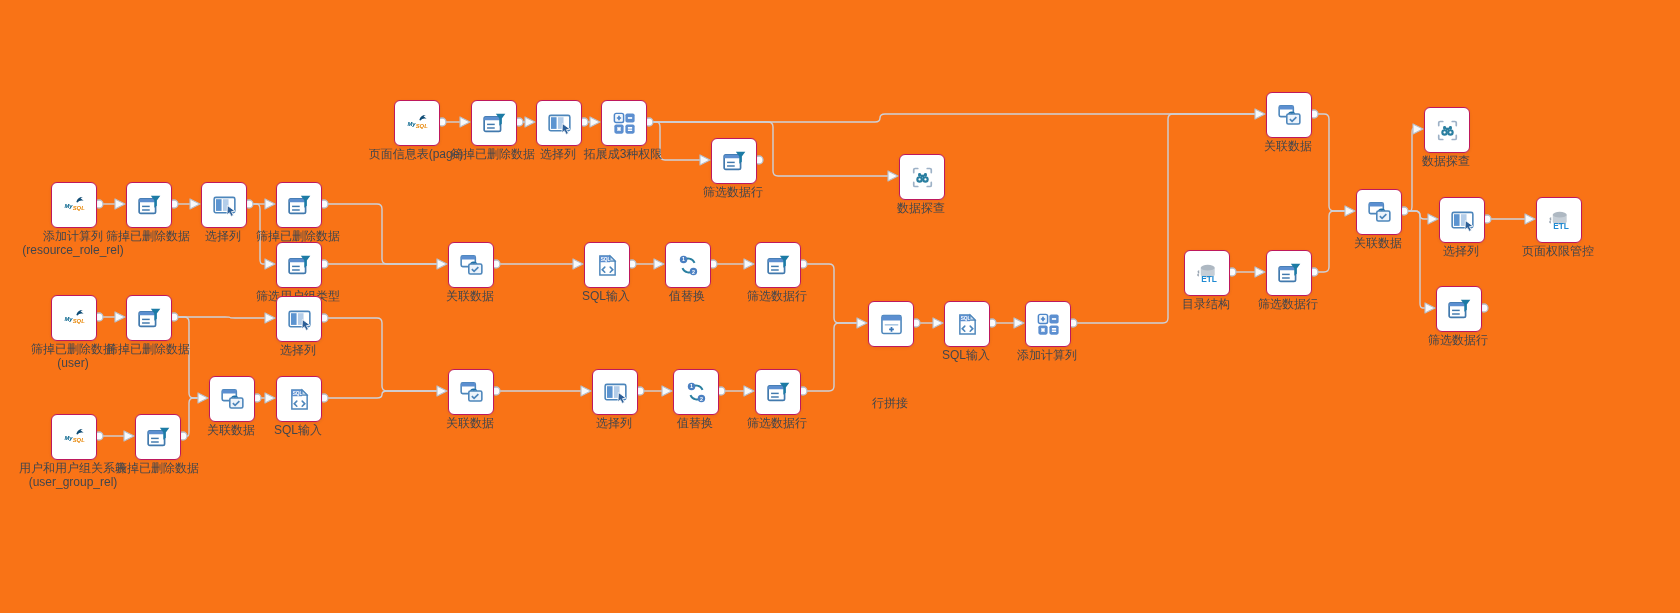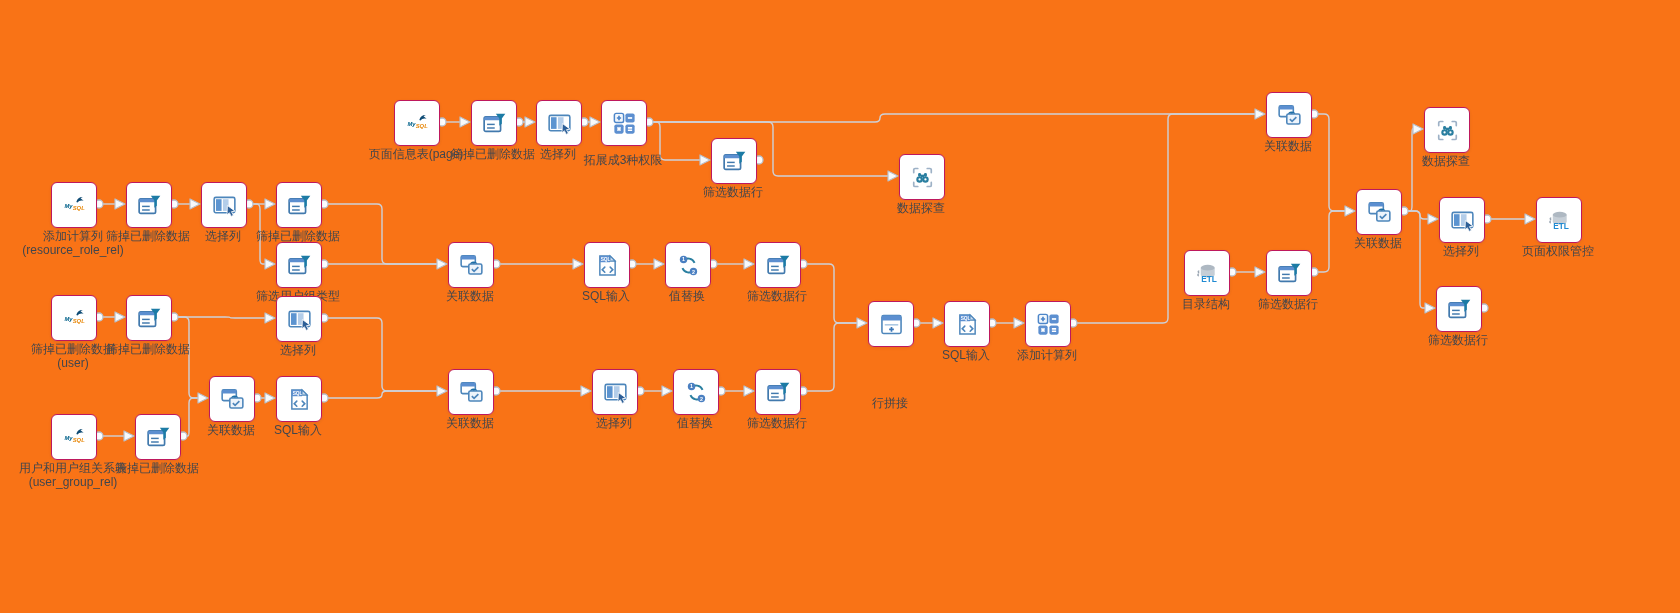--- a/index.html
+++ b/index.html
@@ -164,21 +164,21 @@
    <path d="M7.1 5.2 v3.8 M5.2 7.1 h3.8" stroke="#4d86c9" stroke-width="1.5"></path>
    <rect x="12.8" y="3" width="8.2" height="8.2" rx="1.6" fill="#5c8fd0"></rect>
    <path d="M15 7.1 h3.8" stroke="#fff" stroke-width="1.5"></path>
    <rect x="3" y="12.8" width="8.2" height="8.2" rx="1.6" fill="#5c8fd0"></rect>
    <path d="M5.7 15.5 l2.8 2.8 M8.5 15.5 l-2.8 2.8" stroke="#fff" stroke-width="1.5"></path>
    <rect x="12.8" y="12.8" width="8.2" height="8.2" rx="1.6" fill="#5c8fd0"></rect>
    <path d="M15 15.9 h3.8 M15 18 h3.8" stroke="#fff" stroke-width="1.5"></path>
         </svg>
       </span>
     </div>
-    <div class="node-label" style="left: 543px; top: 153px;"><span>拓展成3种权限</span></div>
+    <div class="node-label" style="left: 543px; top: 147px;"><span>拓展成3种权限</span></div>
     <div class="node" style="left: 711px; top: 138px;">
       <span>
         <svg viewBox="0 0 24 24" xmlns="http://www.w3.org/2000/svg">
           <rect x="2.8" y="6" width="14.6" height="13" rx="1.5" fill="#fff" stroke="#4179ad" stroke-width="1.5"></rect>
    <path d="M4.3 6 h11.6 a1.5 1.5 0 0 1 1.5 1.5 v1.7 h-14.6 v-1.7 a1.5 1.5 0 0 1 1.5-1.5 z" fill="#5c8fd0"></path>
    <line x1="5.4" y1="12.8" x2="12.2" y2="12.8" stroke="#4179ad" stroke-width="1.3"></line>
    <line x1="5.4" y1="16" x2="12.2" y2="16" stroke="#4179ad" stroke-width="1.3"></line>
    <path d="M13.2 3.4 h8.4 l-3.1 4.2 v4.6 l-2.2 1.7 v-6.3 z" fill="#1c7ba5"></path>
         </svg>
       </span>

